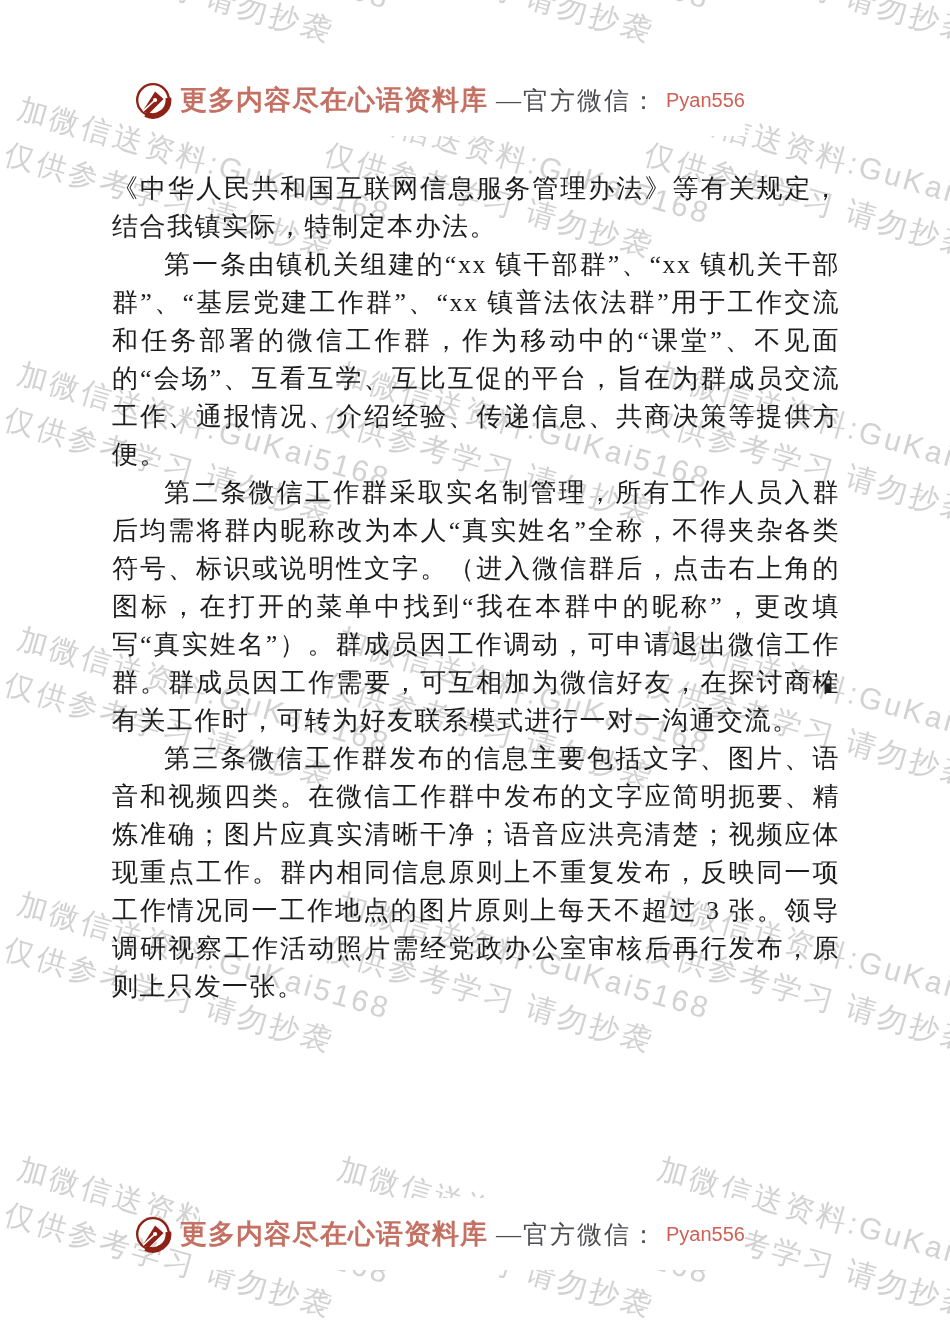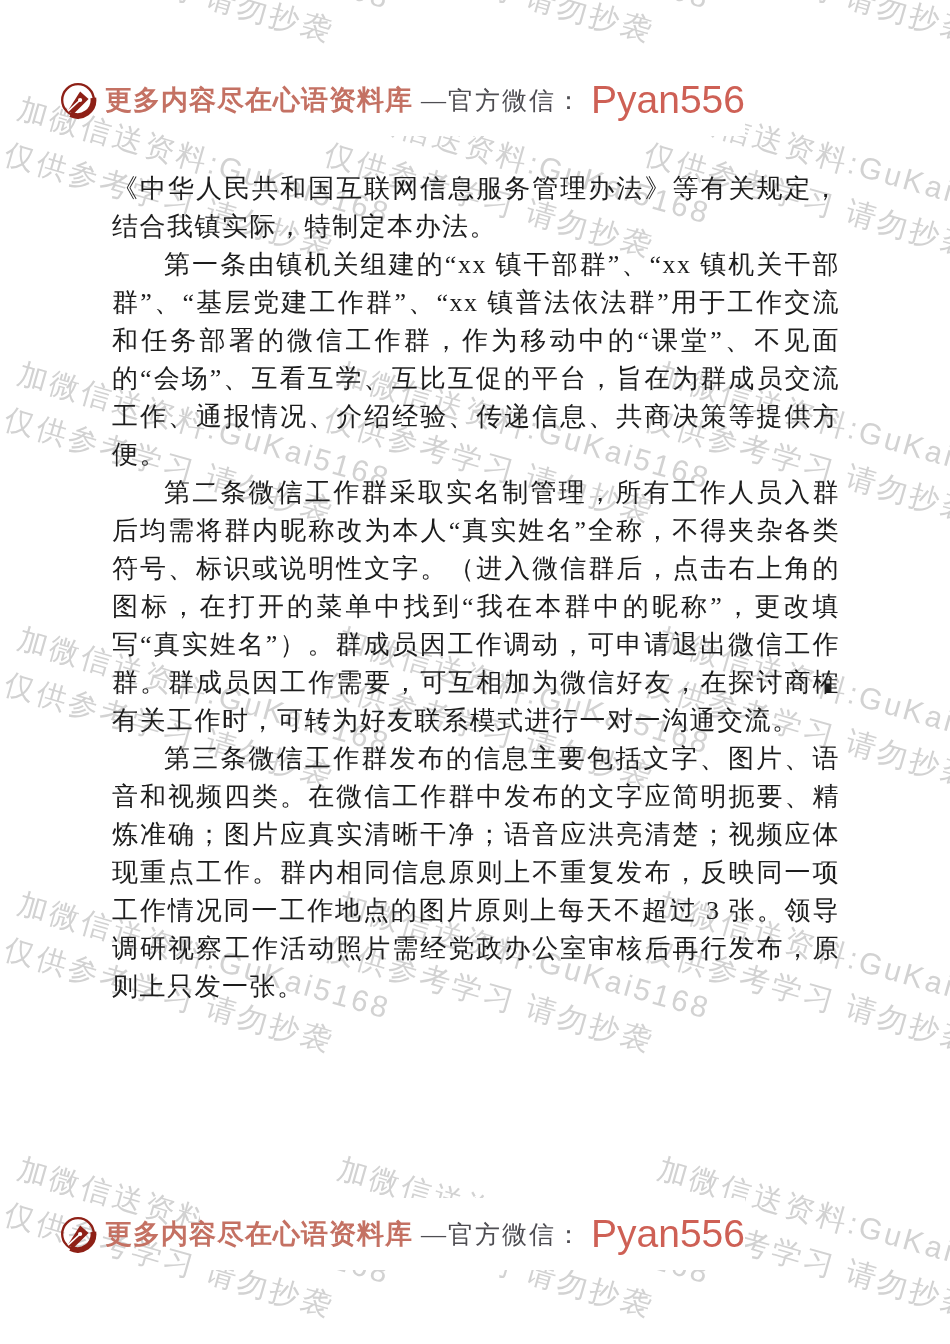--- a/index.html
+++ b/index.html
@@ -55,21 +55,21 @@
   .banner .logo { flex:0 0 auto; width:38px; height:38px; }
   .banner .brand {
     font-size:27px; font-weight:bold; letter-spacing:1px;
     font-family:"Liberation Serif","DejaVu Serif",serif;
   }
   .banner .label {
     font-size:25px; font-weight:normal; letter-spacing:2px;
     font-family:"Liberation Serif","DejaVu Serif",serif;
   }
   .banner .wid {
-    font-size:39px; font-weight:400;
+    font-size:20px; font-weight:400;
     font-family:"Liberation Sans","DejaVu Sans",sans-serif;
   }
 </style>
 </head>
 <body>
 
 <div class="page">
 
   <div class="wm-layer" id="wm-layer">
       <div class="wm-tile" style="left: 25px; top: -130px; color: rgb(210, 210, 210); transform: rotate(16deg);">

